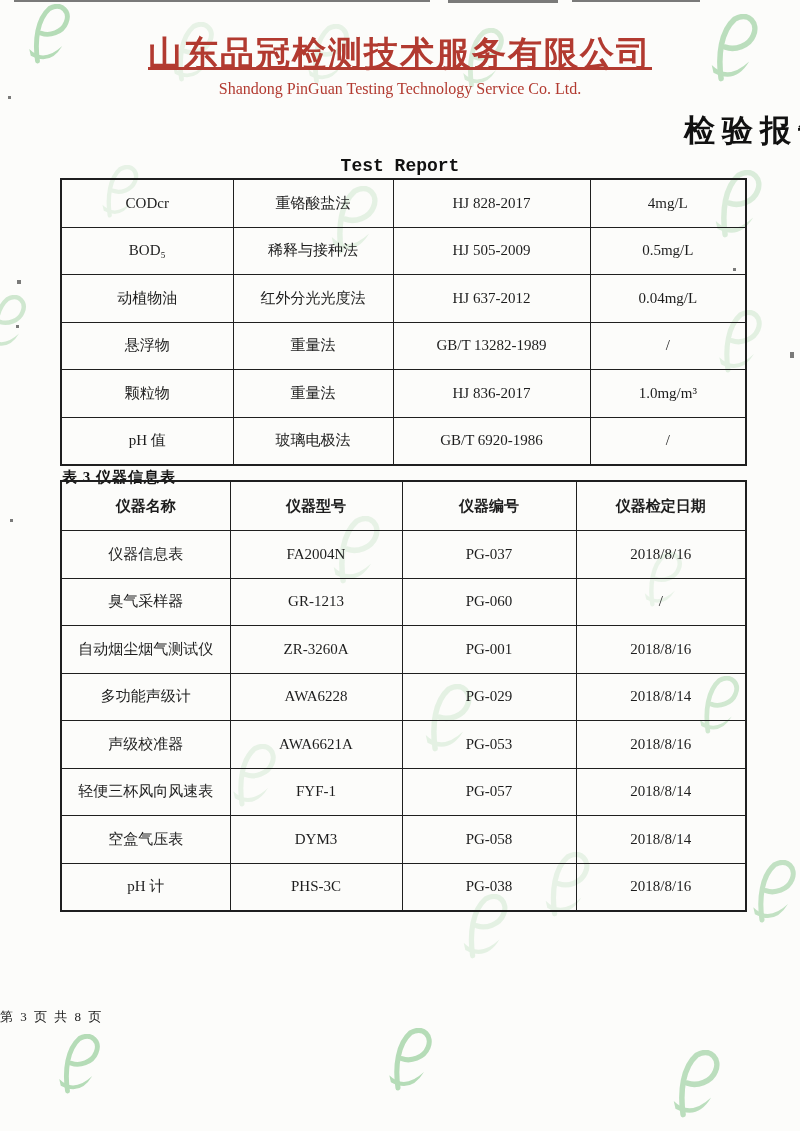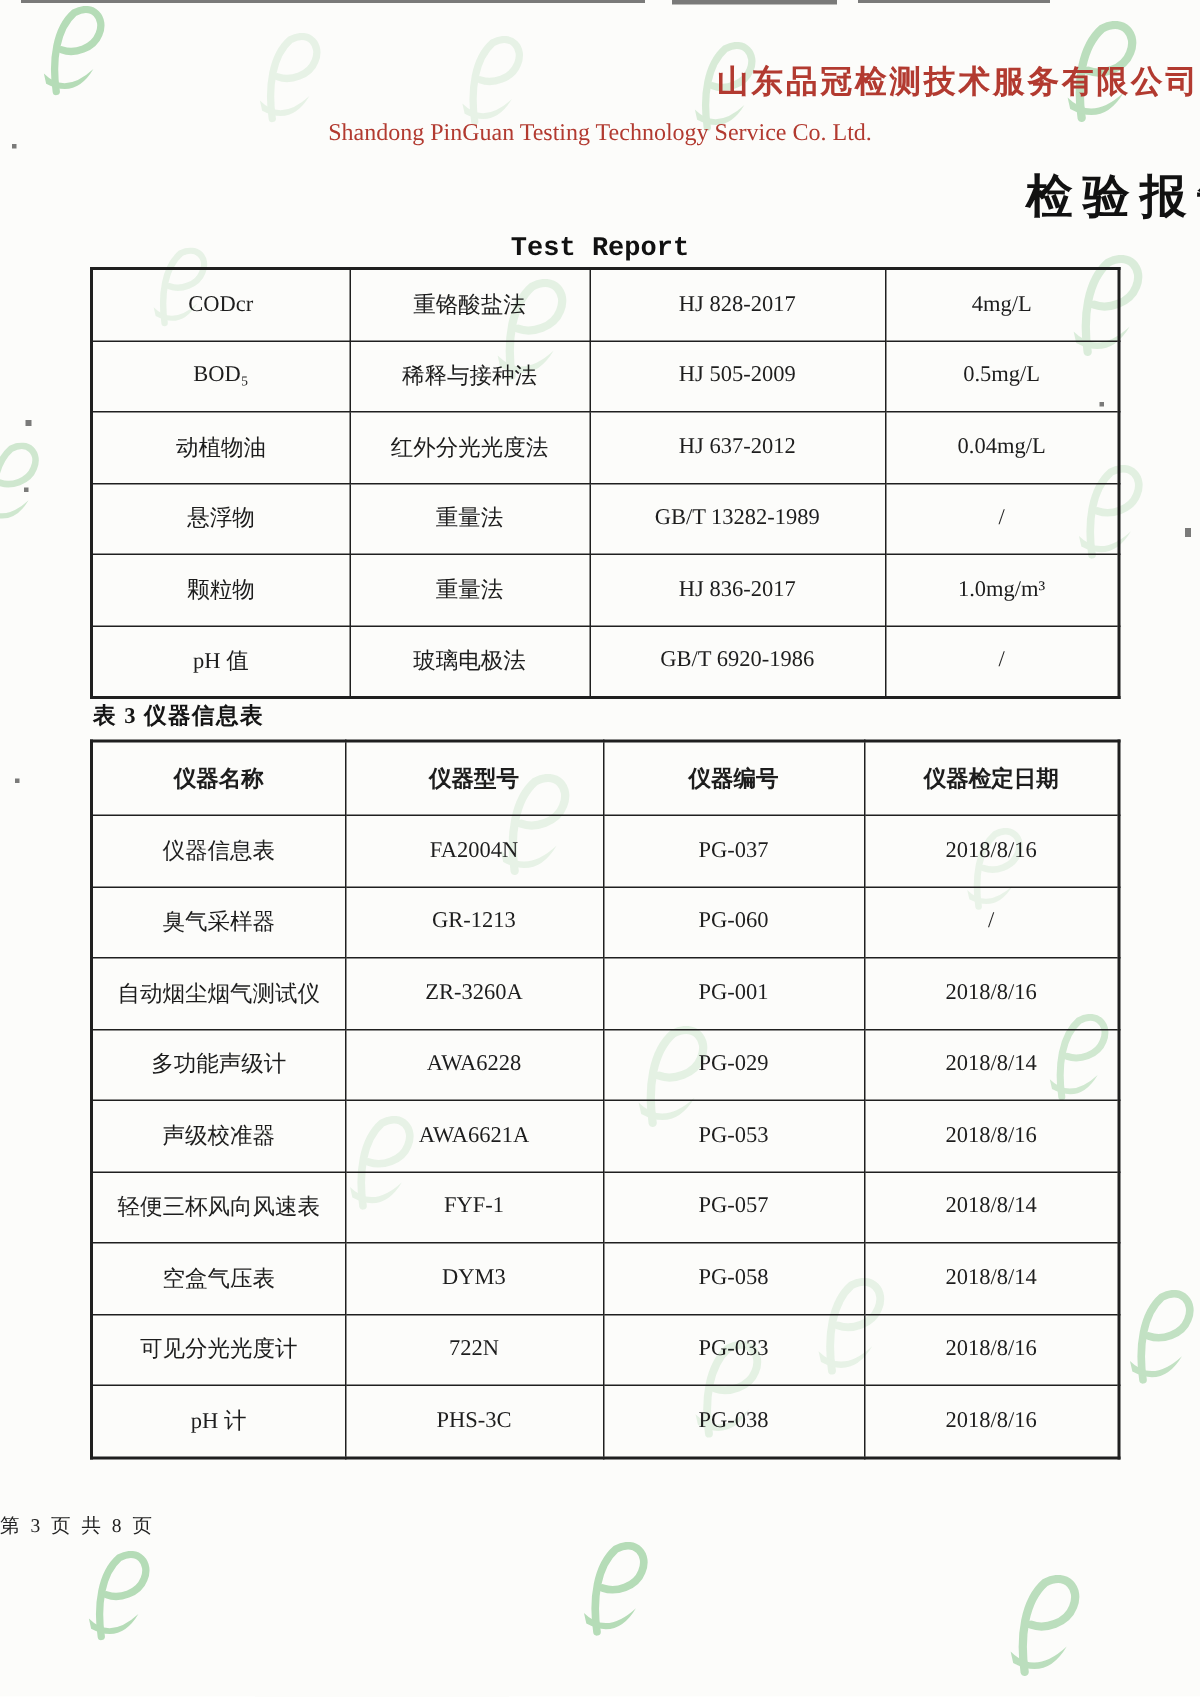--- a/index.html
+++ b/index.html
@@ -12,23 +12,24 @@
     color:var(--ink,#1d1d1d);
   }
   
   #watermark-layer,#artifact-layer{position:absolute;inset:0;pointer-events:none;}
   .wm{position:absolute;}
   .wm svg{display:block;width:100%;height:100%;}
   .artifact{position:absolute;background:#343434;opacity:.65;}
 
   
   .company-cn{
-    position:absolute;top:38px;left:0;width:100%;text-align:right;
-    font-size:21px;font-weight:bold;letter-spacing:2px;line-height:32px;
+    position:absolute;top:38px;left:0;width:100%;text-align:center;
+    font-size:34px;font-weight:bold;letter-spacing:2px;line-height:32px;
     color:var(--red,#b23a30);
+    text-decoration:underline;
   }
   .company-en{
     position:absolute;top:78px;left:0;width:100%;text-align:center;
     font-size:16px;font-weight:normal;line-height:22px;
     color:var(--red,#b23a30);
   }
   .title-cn{
     position:absolute;top:110px;left:0;width:100%;text-align:right;
     font-size:31px;font-weight:bold;letter-spacing:7px;text-indent:7px;line-height:42px;
     color:#111;
@@ -48,21 +49,21 @@
     background:transparent;
   }
   td,th{
     border:1.5px solid var(--border,#1f1f1f);
     text-align:center;vertical-align:middle;
     font-size:15px;padding:0 4px;
     overflow:hidden;white-space:nowrap;
   }
   #analysis-table{top:178px;border-radius:23px;}
   #analysis-table td{height:46.5px;}
-  #instrument-table{top:493px;padding-left:24px;}
+  #instrument-table{top:480px;padding-left:24px;}
   #instrument-table th{height:48px;font-weight:bold;font-size:15px;}
   #instrument-table td{height:46.5px;}
 
   .table-label{
     position:absolute;left:62px;top:468px;
     font-size:15px;font-weight:bold;letter-spacing:1px;color:#151515;
   }
   .footer{
     position:absolute;top:1008px;left:0;width:100%;text-align:left;
     font-size:13px;letter-spacing:2px;color:#222;
@@ -321,26 +322,20 @@
           <td>PG-057</td>
           <td>2018/8/14</td>
         </tr>
         <tr>
           <td>空盒气压表</td>
           <td>DYM3</td>
           <td>PG-058</td>
           <td>2018/8/14</td>
         </tr>
         <tr>
-          <td>可见分光光度计</td>
-          <td>722N</td>
-          <td>PG-033</td>
-          <td>2018/8/16</td>
-        </tr>
-        <tr>
           <td>pH 计</td>
           <td>PHS-3C</td>
           <td>PG-038</td>
           <td>2018/8/16</td>
         </tr>
       </tbody>
   </table>
 
   <div class="footer">第 3 页 共 8 页</div>
 

